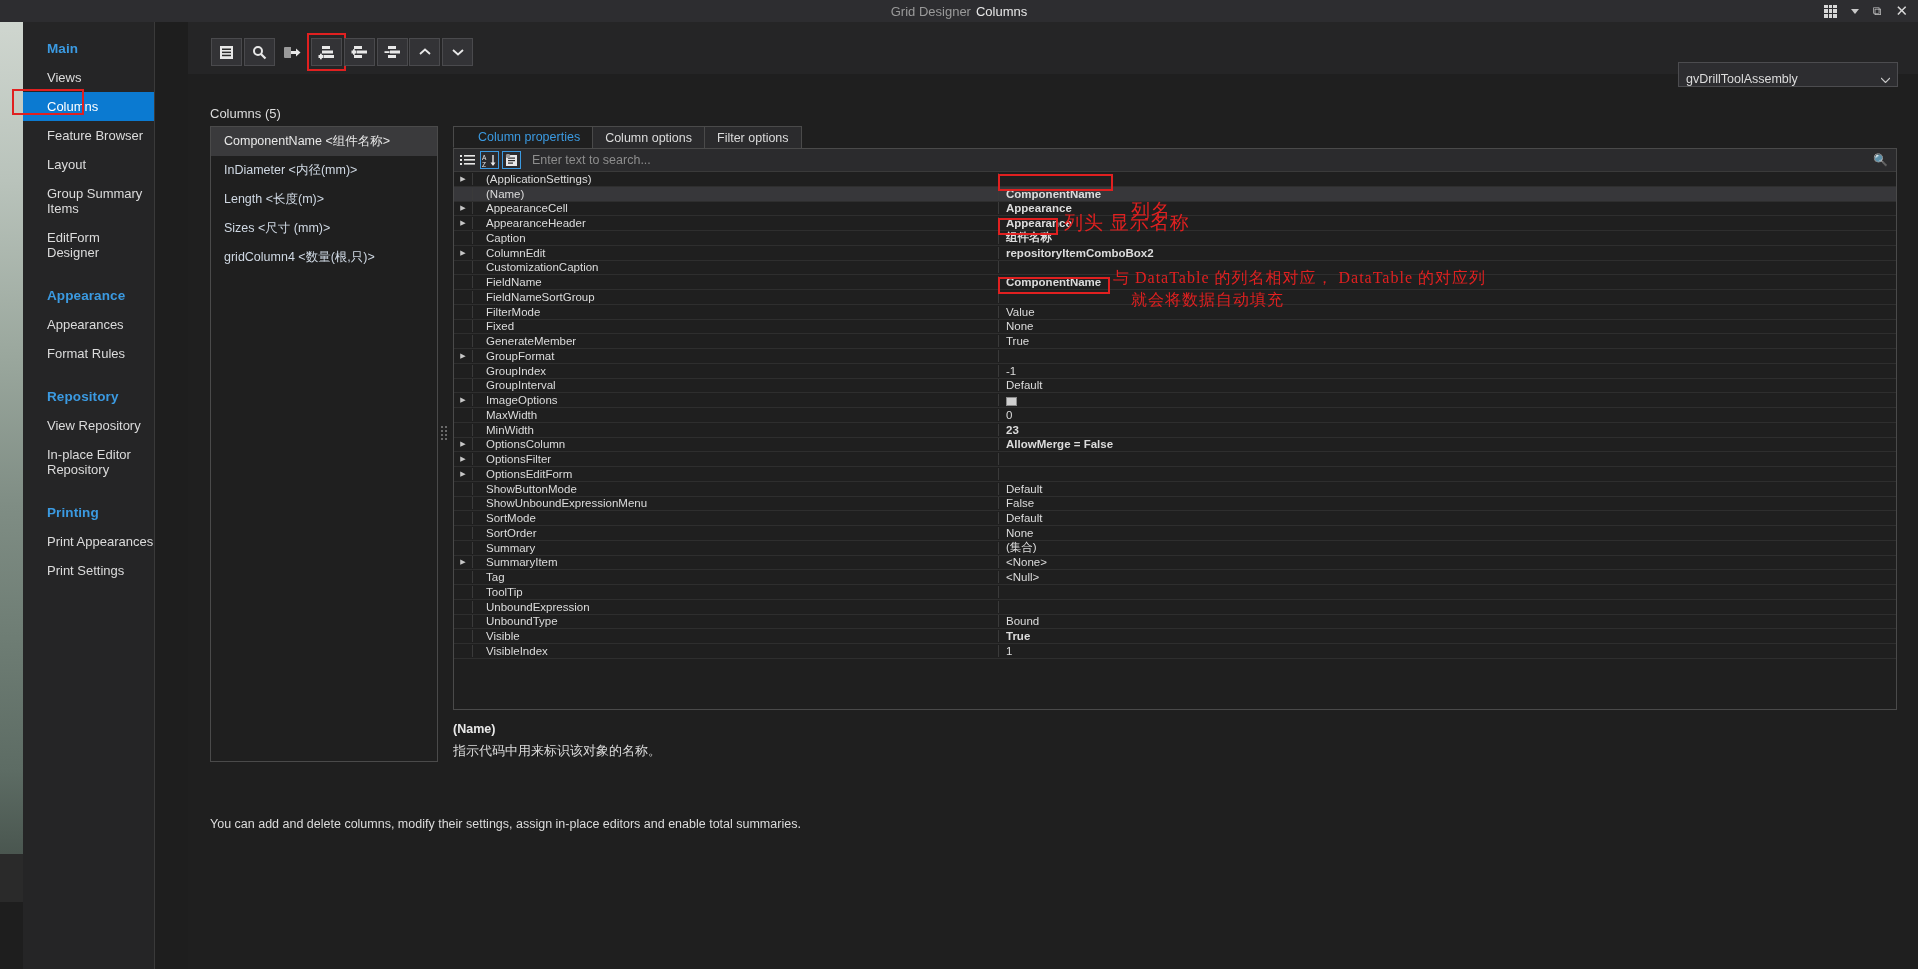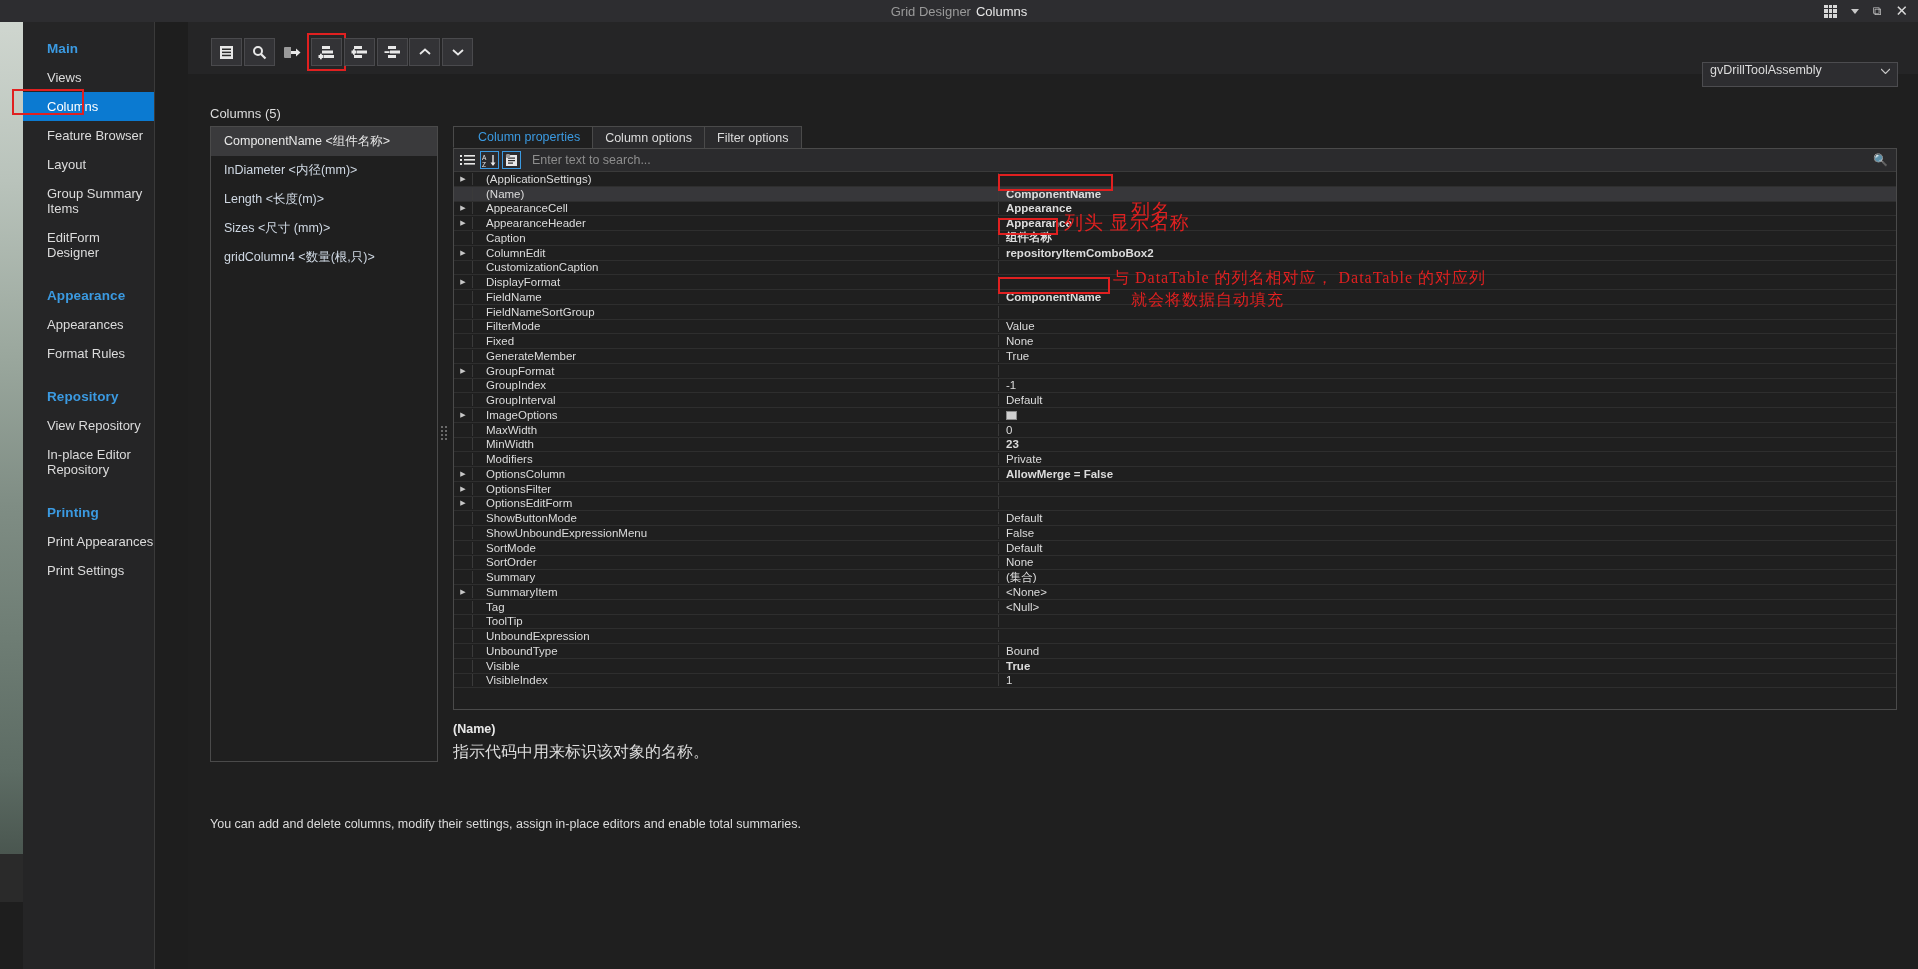--- a/index.html
+++ b/index.html
@@ -63,23 +63,23 @@
   .tb-btn {
     position: absolute; top: 16px; width: 31px; height: 28px;
     background: #333336; border: 1px solid #4a4a4d;
     display: flex; align-items: center; justify-content: center;
   }
   .tb-btn.flat { background: transparent; border-color: transparent; }
   .tb-sel-ring { position: absolute; top: 11px; width: 39px; height: 38px; border: 2px solid #e02020; }
   .ico { display: block; }
 
   .ddl {
-    position: absolute; right: 20px; top: 40px; width: 196px; height: 25px;
+    position: absolute; right: 20px; top: 40px; width: 220px; height: 25px;
     background: #2d2d30; border: 1px solid #4c4c4f; color: #dcdcdc;
-    font-size: 12.5px; display: flex; align-items: flex-start; padding: 0 7px;
+    font-size: 12.5px; display: flex; align-items: flex-end; padding: 0 7px;
   }
   .ddl .ddl-arrow { margin-left: auto; }
 
   
   .cols-label { position: absolute; left: 22px; top: 84px; color: #dcdcdc; font-size: 13px; }
   .cols-box {
     position: absolute; left: 22px; top: 104px; width: 228px; height: 636px;
     background: #1f1f1f; border: 1px solid #4a4a4a;
   }
   .col-item { color: #cfd8e3; font-size: 12.5px; padding: 6px 0 6px 13px; }
@@ -135,21 +135,21 @@
   
   .anno {
     position: absolute; color: #e02020; font-family: "Liberation Serif", serif;
     font-size: 16px; white-space: nowrap; pointer-events: none; letter-spacing: 1px;
   }
   .anno.big { font-size: 19px; }
 
   
   .desc { position: absolute; left: 265px; top: 700px; width: 1444px; }
   .desc-title { color: #e8e8e8; font-size: 12.5px; font-weight: bold; margin-bottom: 6px; }
-  .desc-body { color: #dcdcdc; font-size: 16px; }
+  .desc-body { color: #dcdcdc; font-size: 13px; }
 
   .footer-note { position: absolute; left: 22px; top: 795px; color: #dcdcdc; font-size: 12.5px; }
 </style>
 </head>
 <body>
 
 <div class="titlebar">
   <span class="t-main">Grid Designer</span>
   <span class="t-sub">Columns</span>
   <div class="win-ctrls">
@@ -368,25 +368,20 @@
           <div class="r-exp">▶</div>
           <div class="r-name">ColumnEdit</div>
           <div class="r-val bold">repositoryItemComboBox2</div>
         </div>
         <div class="row">
           <div class="r-exp"></div>
           <div class="r-name">CustomizationCaption</div>
           <div class="r-val"></div>
         </div>
         <div class="row">
-          <div class="r-exp">▶</div>
-          <div class="r-name">DisplayFormat</div>
-          <div class="r-val"></div>
-        </div>
-        <div class="row">
           <div class="r-exp"></div>
           <div class="r-name">FieldName</div>
           <div class="r-val bold">ComponentName</div>
         </div>
         <div class="row">
           <div class="r-exp"></div>
           <div class="r-name">FieldNameSortGroup</div>
           <div class="r-val"></div>
         </div>
         <div class="row">
@@ -426,25 +421,20 @@
         </div>
         <div class="row">
           <div class="r-exp"></div>
           <div class="r-name">MaxWidth</div>
           <div class="r-val">0</div>
         </div>
         <div class="row">
           <div class="r-exp"></div>
           <div class="r-name">MinWidth</div>
           <div class="r-val bold">23</div>
-        </div>
-        <div class="row">
-          <div class="r-exp"></div>
-          <div class="r-name">Modifiers</div>
-          <div class="r-val">Private</div>
         </div>
         <div class="row">
           <div class="r-exp">▶</div>
           <div class="r-name">OptionsColumn</div>
           <div class="r-val bold">AllowMerge = False</div>
         </div>
         <div class="row">
           <div class="r-exp">▶</div>
           <div class="r-name">OptionsFilter</div>
           <div class="r-val"></div>

